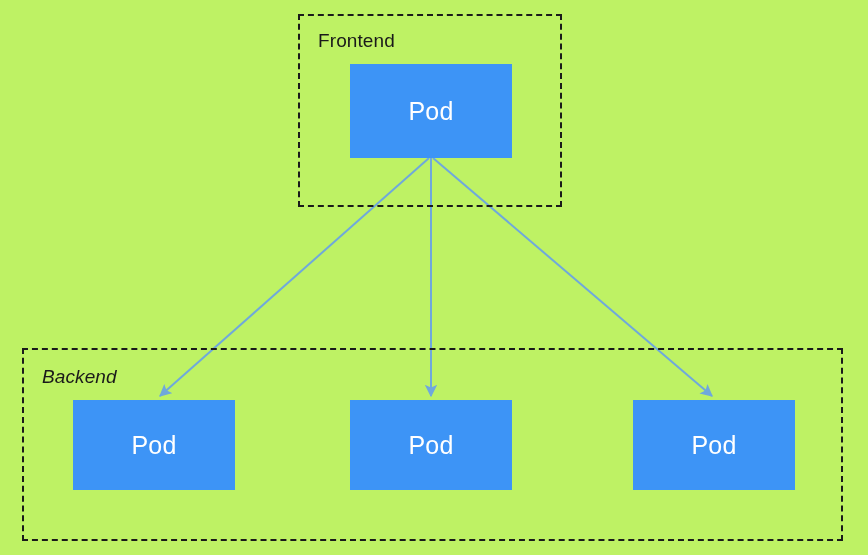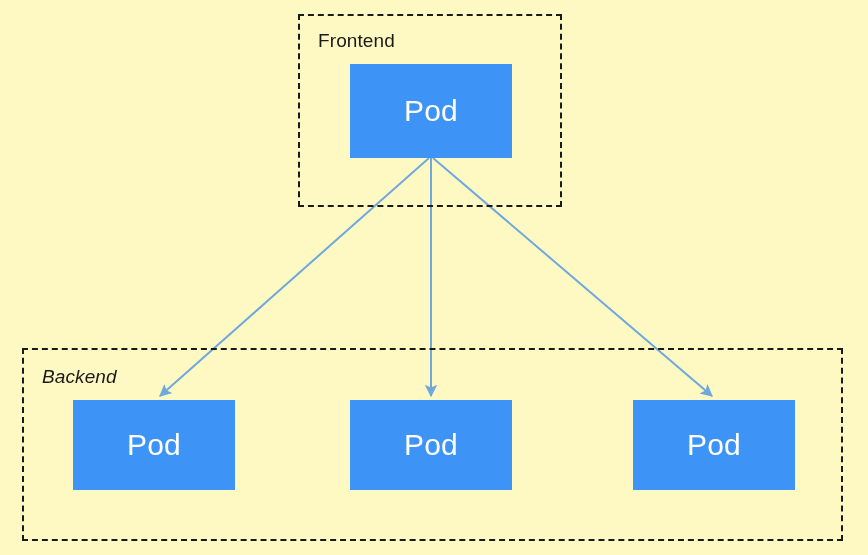--- a/index.html
+++ b/index.html
@@ -8,21 +8,21 @@
     padding: 0;
     background: #ffffff;
   }
   body {
     font-family: "Liberation Sans", sans-serif;
   }
   #canvas {
     position: relative;
     width: 868px;
     height: 555px;
-    background: #fef9c3;
+    background: #bef264;
     overflow: hidden;
   }
   .group-box {
     position: absolute;
     border: 2px dashed #1a1a1a;
     box-sizing: border-box;
     background: transparent;
   }
   .group-label {
     position: absolute;
@@ -37,21 +37,21 @@
     position: absolute;
     background: #3d94f6;
     box-sizing: border-box;
     display: flex;
     align-items: center;
     justify-content: center;
   }
   .pod-label {
     color: #ffffff;
     font-family: "Liberation Sans", sans-serif;
-    font-size: 30px;
+    font-size: 25px;
     line-height: 34px;
     letter-spacing: 0.2px;
     white-space: nowrap;
   }
   #arrow-layer {
     position: absolute;
     left: 0;
     top: 0;
     width: 868px;
     height: 555px;

